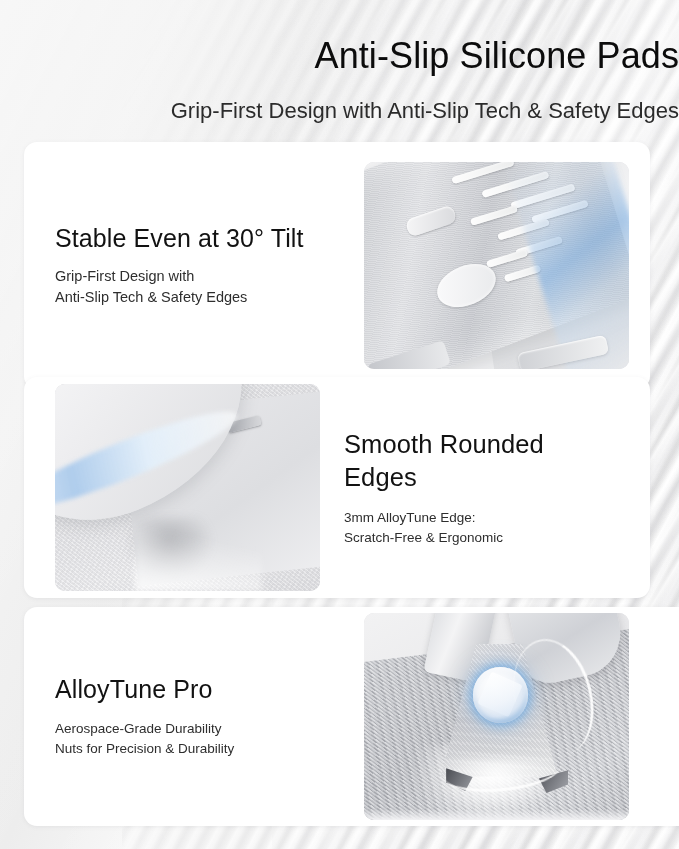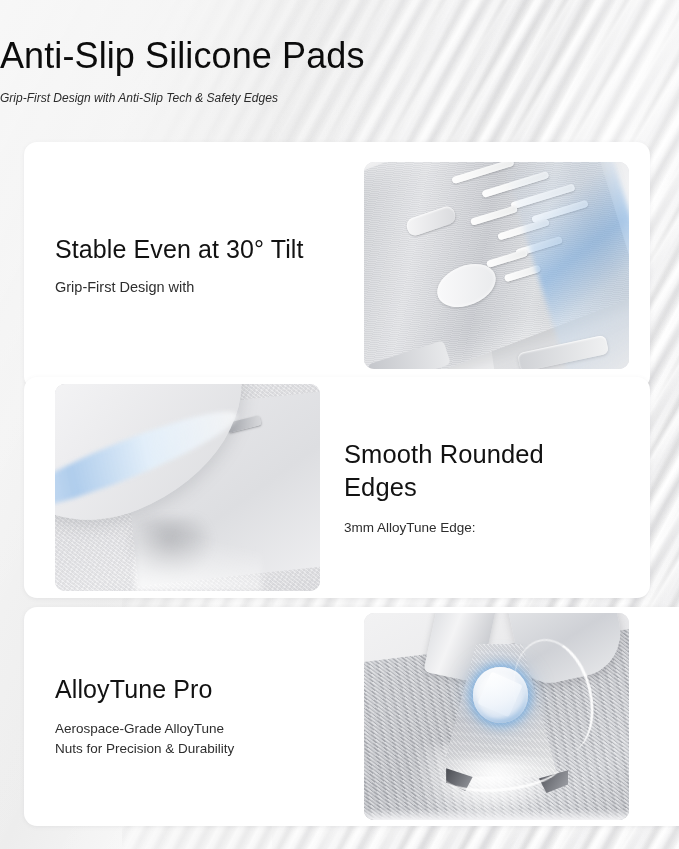--- a/index.html
+++ b/index.html
@@ -60,37 +60,36 @@
       rgba(255,255,255,0.00) 44%,
       rgba(255,255,255,0.45) 60%,
       rgba(255,255,255,0.10) 78%,
       rgba(255,255,255,0.30) 100%);
   }
 
   
   #header {
     position: absolute;
     left: 0; right: 0; top: 34px;
-    text-align: left;
+    text-align: right;
     z-index: 5;
   }
   #title {
     font-size: 36px;
     font-weight: 400;
     color: #0c0c0c;
     letter-spacing: 0.1px;
     line-height: 44px;
   }
   #subtitle {
-    margin-top: 9px;
-    font-size: 12px;
+    margin-top: 22px;
+    font-size: 22px;
     font-weight: 400;
     color: #2b2b2b;
     line-height: 22px;
-    font-style: italic;
   }
 
   
   .card {
     position: absolute;
     left: 24px;
     width: 626px;
     background: #ffffff;
     border-radius: 13px;
     box-shadow: 0 1px 4px rgba(120,120,125,0.10);
@@ -462,20 +461,21 @@
   <div id="subtitle">Grip-First Design with Anti-Slip Tech &amp; Safety Edges</div>
 </div>
 
 <div class="card" id="card-1">
   <div class="card-inner">
 
     <div class="text-col">
       <div class="card-title">Stable Even at 30° Tilt</div>
       <div class="card-sub">
         <span class="l">Grip-First Design with</span>
+        <span class="l">Anti-Slip Tech &amp; Safety Edges</span>
       </div>
     </div>
 
     <div class="photo">
       <div class="photo-inner">
         <div class="p1-bg"></div>
         <div class="p1-base"></div>
         <div class="p1-plate">
           <div class="p1-grain"></div>
         </div>
@@ -504,20 +504,21 @@
 <div class="card" id="card-2">
   <div class="card-inner reverse">
 
     <div class="text-col align-right">
       <div class="card-title big">
         <span class="l">Smooth Rounded</span>
         <span class="l">Edges</span>
       </div>
       <div class="card-sub small">
         <span class="l">3mm AlloyTune Edge:</span>
+        <span class="l">Scratch-Free &amp; Ergonomic</span>
       </div>
     </div>
 
     <div class="photo">
       <div class="photo-inner">
         <div class="p2-bg"></div>
         <div class="p2-grain"></div>
         <div class="p2-lower"></div>
         <div class="p2-slot"></div>
         <div class="p2-rail"></div>
@@ -531,21 +532,21 @@
 
   </div>
 </div>
 
 <div class="card" id="card-3">
   <div class="card-inner">
 
     <div class="text-col">
       <div class="card-title">AlloyTune Pro</div>
       <div class="card-sub small">
-        <span class="l">Aerospace-Grade AlloyTune</span>
+        <span class="l">Aerospace-Grade Durability</span>
         <span class="l">Nuts for Precision &amp; Durability</span>
       </div>
     </div>
 
     <div class="photo">
       <div class="photo-inner">
         <div class="p3-bg"></div>
         <div class="p3-deck"></div>
         <div class="p3-deck-lite"></div>
         <div class="p3-arm"></div>

